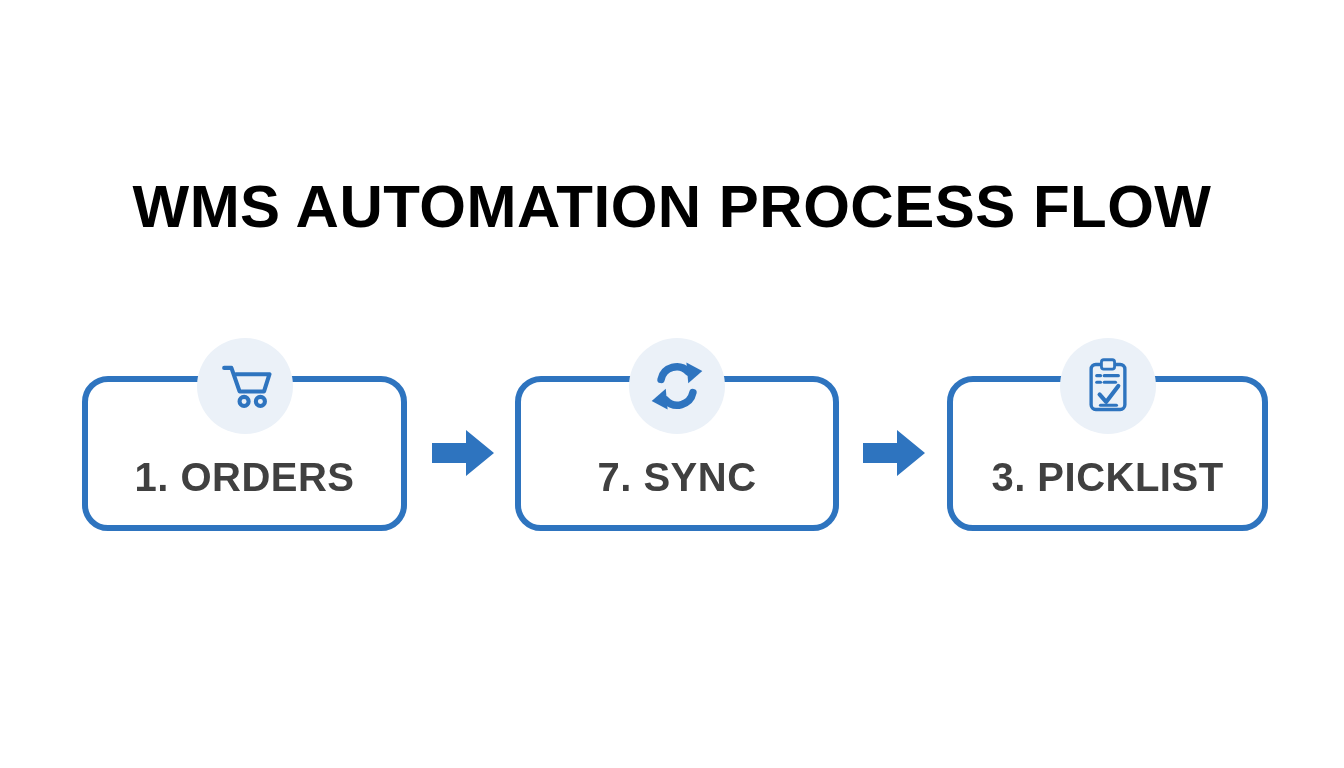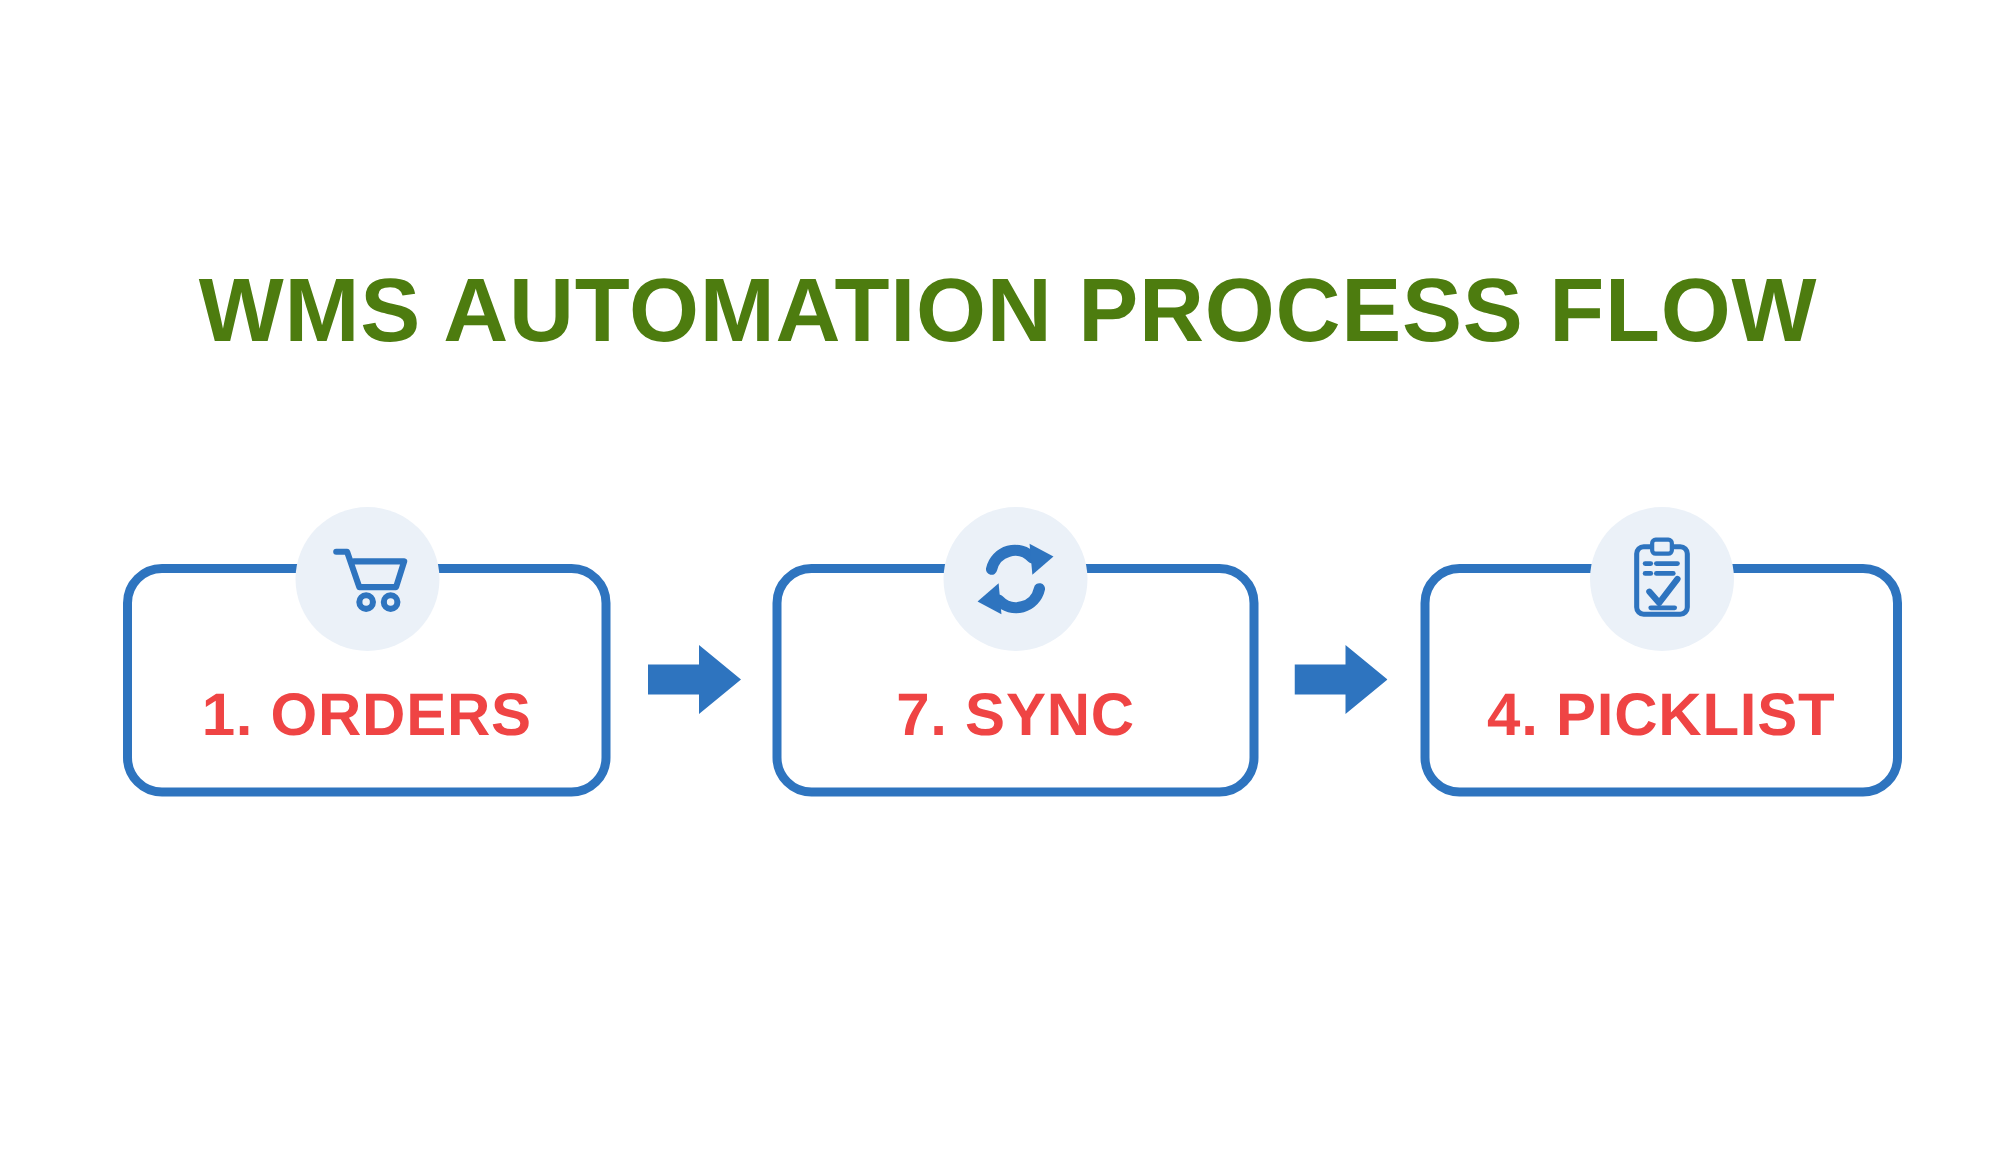--- a/index.html
+++ b/index.html
@@ -15,21 +15,21 @@
     position: absolute;
     top: 176px;
     left: 0;
     width: 100%;
     margin: 0;
     text-align: center;
     font-size: 60px;
     line-height: 62px;
     font-weight: 800;
     letter-spacing: 0.5px;
-    color: #4d7c0f;
+    color: #000000;
   }
   .step-box {
     position: absolute;
     top: 376px;
     height: 155px;
     box-sizing: border-box;
     background: #ffffff;
     border: 6px solid #2e74bf;
     border-radius: 26px;
   }
@@ -52,21 +52,21 @@
   .step-label {
     position: absolute;
     left: 0;
     right: 0;
     top: 75px;
     text-align: center;
     font-size: 40px;
     line-height: 40px;
     font-weight: 800;
     letter-spacing: 0.5px;
-    color: #ef4444;
+    color: #404040;
     white-space: nowrap;
   }
   .flow-arrow {
     position: absolute;
     top: 430px;
     width: 62px;
     height: 46px;
   }
   .arrow-1 { left: 432px; }
   .arrow-2 { left: 863px; }
@@ -115,16 +115,16 @@
         <rect x="14" y="9" width="36" height="48" rx="5" fill="none" stroke="#2e74bf" stroke-width="3.6"></rect>
         <rect x="25" y="4" width="14" height="10" rx="2.5" fill="#ebf1f8" stroke="#2e74bf" stroke-width="3"></rect>
         <line x1="20" y1="21" x2="24" y2="21" stroke="#2e74bf" stroke-width="3.4" stroke-linecap="round"></line>
         <line x1="28" y1="21" x2="43" y2="21" stroke="#2e74bf" stroke-width="3.4" stroke-linecap="round"></line>
         <line x1="20" y1="28" x2="24" y2="28" stroke="#2e74bf" stroke-width="3.4" stroke-linecap="round"></line>
         <line x1="28" y1="28" x2="40" y2="28" stroke="#2e74bf" stroke-width="3.4" stroke-linecap="round"></line>
         <polyline points="23,41 30,49 43,32" fill="none" stroke="#2e74bf" stroke-width="4.4" stroke-linecap="round" stroke-linejoin="round"></polyline>
         <line x1="24" y1="52.5" x2="41" y2="52.5" stroke="#2e74bf" stroke-width="3.4" stroke-linecap="round"></line>
       </svg>
     </div>
-    <div class="step-label">4. PICKLIST</div>
+    <div class="step-label">3. PICKLIST</div>
   </div>
 
 </div>
 
 </body></html>

